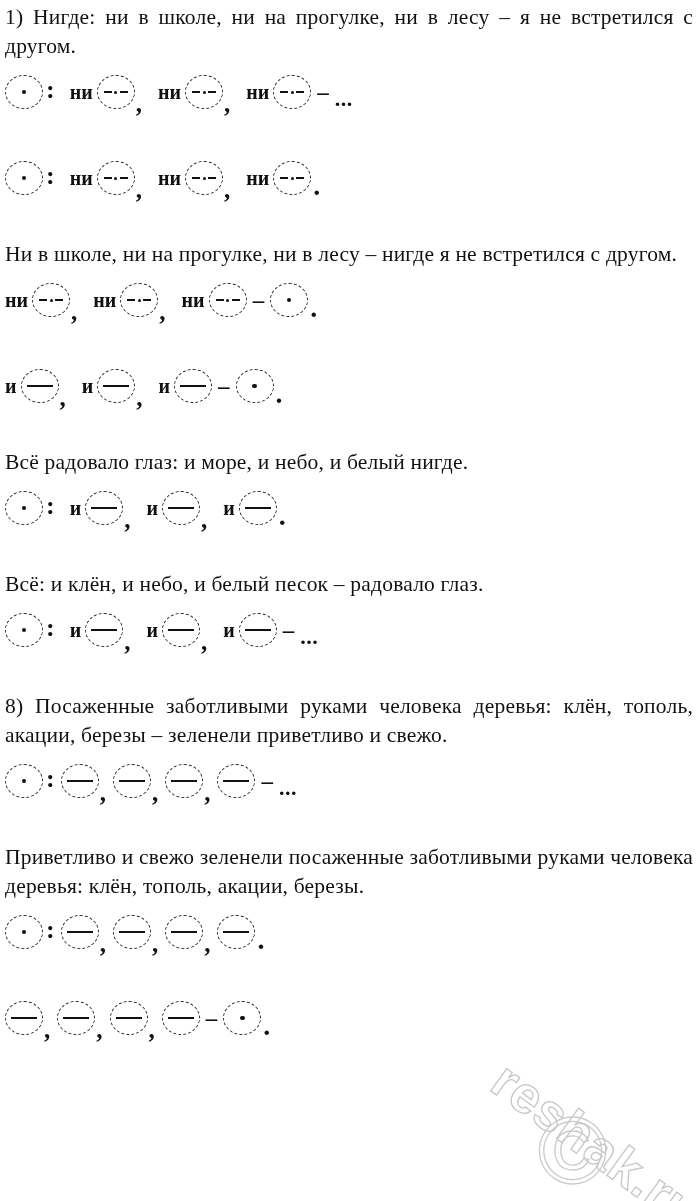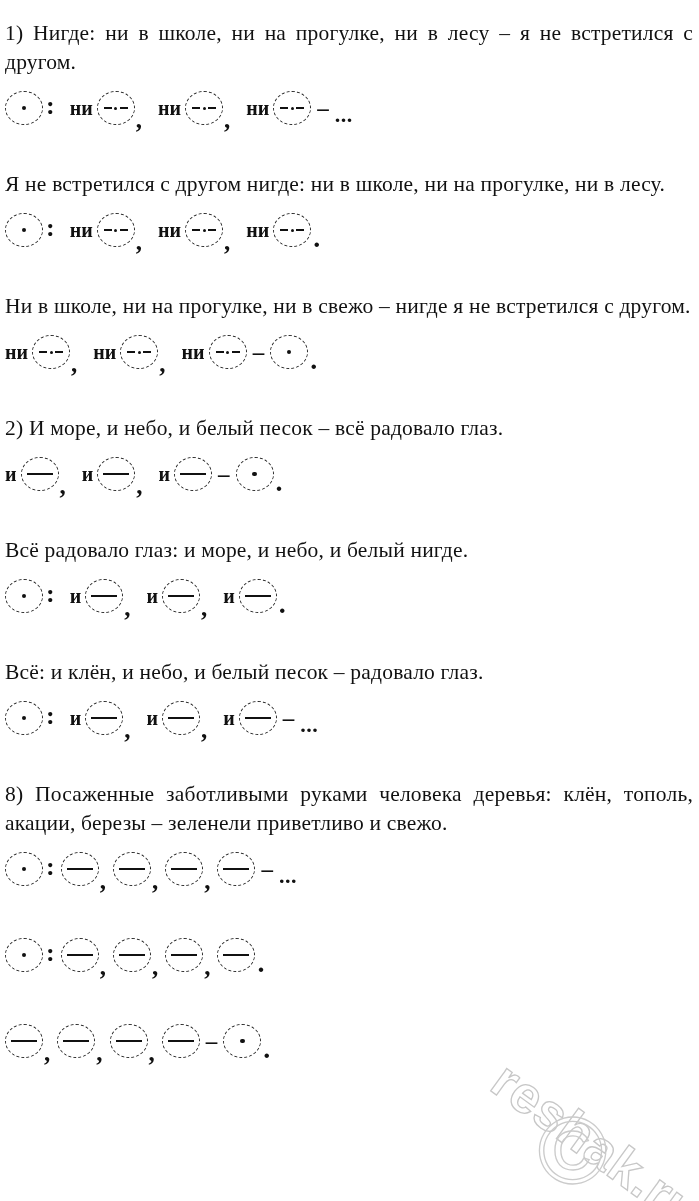--- a/index.html
+++ b/index.html
@@ -2,21 +2,21 @@
 <html><head>
 <meta charset="utf-8">
 <style>
   html,body{margin:0;padding:0;}
   body{
     width:699px;height:1201px;background:#ffffff;overflow:hidden;position:relative;
     font-family:"Liberation Serif","DejaVu Serif",serif;color:#111;
   }
   #content{padding:3px 6px 0 5px;}
   p.sentence{
-    margin:16px 0 7px 0;font-size:21.5px;line-height:29px;text-align:justify;
+    margin:0 0 7px 0;font-size:21.5px;line-height:29px;text-align:justify;
     color:#111;letter-spacing:0.2px;
   }
   .scheme{
     display:flex;align-items:center;height:48px;margin:0 0 38px 0;
   }
   .scheme > :first-child{margin-left:0 !important;}
   .circle{
     box-sizing:border-box;flex:none;width:38px;height:34px;
     border:1.6px dashed #2b2b2b;border-radius:50%;
     display:inline-flex;align-items:center;justify-content:center;
@@ -85,89 +85,87 @@
         <span class="circle">
           <span class="dd">
             <i class="l"></i>
             <i class="d"></i>
             <i class="l"></i>
           </span>
         </span>
         <span class="pn dash">–</span>
         <span class="pn ellipsis">...</span>
       </div>
-      <p class="sentence">Я не встретился с другом нигде: ни в школе, ни на прогулке, ни в лесу.</p>
-      <div class="scheme">
-        <span class="circle">
-          <span class="dot"></span>
-        </span>
-        <span class="pn colon">:</span>
-        <span class="lbl">ни</span>
-        <span class="circle">
-          <span class="dd">
-            <i class="l"></i>
-            <i class="d"></i>
-            <i class="l"></i>
-          </span>
-        </span>
-        <span class="pn comma">,</span>
-        <span class="lbl">ни</span>
-        <span class="circle">
-          <span class="dd">
-            <i class="l"></i>
-            <i class="d"></i>
-            <i class="l"></i>
-          </span>
-        </span>
-        <span class="pn comma">,</span>
-        <span class="lbl">ни</span>
-        <span class="circle">
-          <span class="dd">
-            <i class="l"></i>
-            <i class="d"></i>
-            <i class="l"></i>
-          </span>
-        </span>
-        <span class="pn period">.</span>
-      </div>
-      <p class="sentence">Ни в школе, ни на прогулке, ни в свежо – нигде я не встретился с другом.</p>
-      <div class="scheme">
-        <span class="lbl">ни</span>
-        <span class="circle">
-          <span class="dd">
-            <i class="l"></i>
-            <i class="d"></i>
-            <i class="l"></i>
-          </span>
-        </span>
-        <span class="pn comma">,</span>
-        <span class="lbl">ни</span>
-        <span class="circle">
-          <span class="dd">
-            <i class="l"></i>
-            <i class="d"></i>
-            <i class="l"></i>
-          </span>
-        </span>
-        <span class="pn comma">,</span>
-        <span class="lbl">ни</span>
-        <span class="circle">
-          <span class="dd">
-            <i class="l"></i>
-            <i class="d"></i>
-            <i class="l"></i>
-          </span>
-        </span>
-        <span class="pn dash">–</span>
-        <span class="circle">
-          <span class="dot"></span>
-        </span>
-        <span class="pn period">.</span>
-      </div>
-      <p class="sentence">2) И море, и небо, и белый песок – всё радовало глаз.</p>
+      <div class="scheme">
+        <span class="circle">
+          <span class="dot"></span>
+        </span>
+        <span class="pn colon">:</span>
+        <span class="lbl">ни</span>
+        <span class="circle">
+          <span class="dd">
+            <i class="l"></i>
+            <i class="d"></i>
+            <i class="l"></i>
+          </span>
+        </span>
+        <span class="pn comma">,</span>
+        <span class="lbl">ни</span>
+        <span class="circle">
+          <span class="dd">
+            <i class="l"></i>
+            <i class="d"></i>
+            <i class="l"></i>
+          </span>
+        </span>
+        <span class="pn comma">,</span>
+        <span class="lbl">ни</span>
+        <span class="circle">
+          <span class="dd">
+            <i class="l"></i>
+            <i class="d"></i>
+            <i class="l"></i>
+          </span>
+        </span>
+        <span class="pn period">.</span>
+      </div>
+      <p class="sentence">Ни в школе, ни на прогулке, ни в лесу – нигде я не встретился с другом.</p>
+      <div class="scheme">
+        <span class="lbl">ни</span>
+        <span class="circle">
+          <span class="dd">
+            <i class="l"></i>
+            <i class="d"></i>
+            <i class="l"></i>
+          </span>
+        </span>
+        <span class="pn comma">,</span>
+        <span class="lbl">ни</span>
+        <span class="circle">
+          <span class="dd">
+            <i class="l"></i>
+            <i class="d"></i>
+            <i class="l"></i>
+          </span>
+        </span>
+        <span class="pn comma">,</span>
+        <span class="lbl">ни</span>
+        <span class="circle">
+          <span class="dd">
+            <i class="l"></i>
+            <i class="d"></i>
+            <i class="l"></i>
+          </span>
+        </span>
+        <span class="pn dash">–</span>
+        <span class="circle">
+          <span class="dot"></span>
+        </span>
+        <span class="pn period">.</span>
+      </div>
       <div class="scheme">
         <span class="lbl">и</span>
         <span class="circle">
           <span class="solid"></span>
         </span>
         <span class="pn comma">,</span>
         <span class="lbl">и</span>
         <span class="circle">
           <span class="solid"></span>
         </span>
@@ -244,20 +242,21 @@
         <span class="circle">
           <span class="solid"></span>
         </span>
         <span class="pn comma">,</span>
         <span class="circle">
           <span class="solid"></span>
         </span>
         <span class="pn dash">–</span>
         <span class="pn ellipsis">...</span>
       </div>
+      <p class="sentence">Приветливо и свежо зеленели посаженные заботливыми руками человека деревья: клён, тополь, акации, березы.</p>
       <div class="scheme">
         <span class="circle">
           <span class="dot"></span>
         </span>
         <span class="pn colon">:</span>
         <span class="circle">
           <span class="solid"></span>
         </span>
         <span class="pn comma">,</span>
         <span class="circle">

